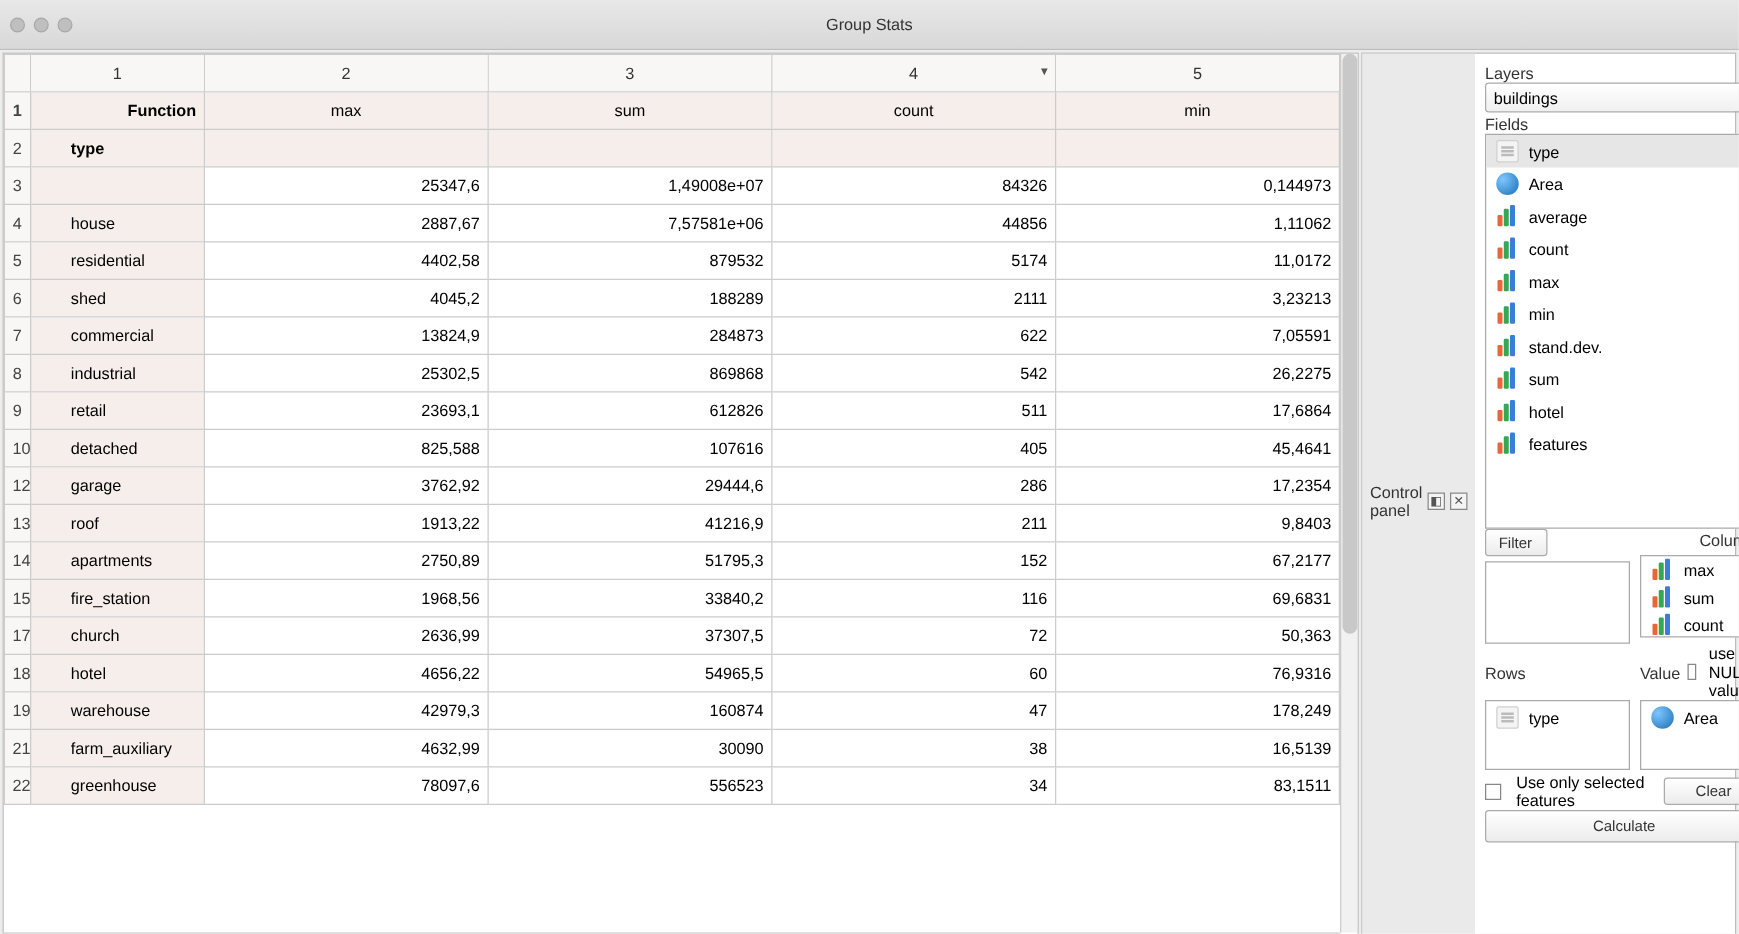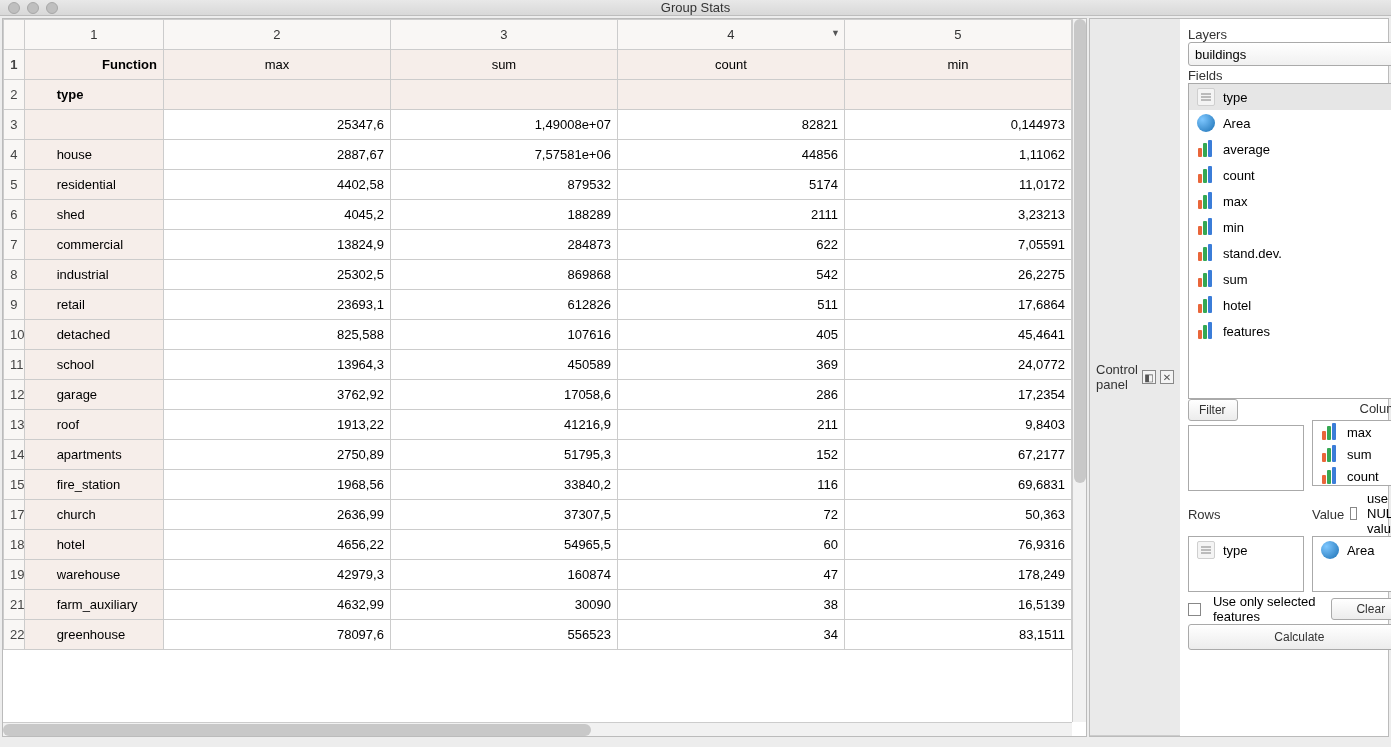--- a/index.html
+++ b/index.html
@@ -1,18 +1,18 @@
 <!DOCTYPE html>
 <html><head>
 <meta charset="utf-8">
 <style>
   * { box-sizing: border-box; margin: 0; padding: 0; font-family: -apple-system, "Helvetica Neue", Arial, sans-serif; font-size: 13px; }
   html, body { width: 1391px; height: 747px; background: #ededed; overflow: hidden; }
   
-  .titlebar { height: 16px; background: linear-gradient(#e8e8e8,#d8d8d8); border-bottom:1px solid #bdbdbd; display:flex; align-items:center; padding:0 8px; position:relative; }
+  .titlebar { height: 40px; background: linear-gradient(#e8e8e8,#d8d8d8); border-bottom:1px solid #bdbdbd; display:flex; align-items:center; padding:0 8px; position:relative; }
   .titlebar .dots { display:flex; gap:7px; }
   .titlebar .dot { width:12px; height:12px; border-radius:50%; background:#bfbfbf; border:1px solid #a8a8a8; }
   .titlebar .title { position:absolute; left:0; right:0; text-align:center; font-size:13px; color:#333; }
   
   .main { display:flex; height:calc(747px - 24px); }
   
   
   .table-pane { flex:1; background:#fff; border:1px solid #bbb; margin:2px; position:relative; overflow:hidden; }
   
   table { border-collapse:collapse; width:100%; table-layout:fixed; }
@@ -126,21 +126,21 @@
   <td class="typecell" style="background:#f6eeea"></td>
               <td class="typecell" style="background:#f6eeea"></td>
               <td class="typecell" style="background:#f6eeea"></td>
               <td class="typecell" style="background:#f6eeea"></td>
             </tr>
             <tr>
               <td class="rownum">3</td>
     <td class="typecell"></td>
               <td class="numcell">25347,6</td>
               <td class="numcell">1,49008e+07</td>
-              <td class="numcell">82821</td>
+              <td class="numcell">84326</td>
               <td class="numcell">0,144973</td>
             </tr>
             <tr>
               <td class="rownum">4</td>
     <td class="typecell">house</td>
               <td class="numcell">2887,67</td>
               <td class="numcell">7,57581e+06</td>
               <td class="numcell">44856</td>
               <td class="numcell">1,11062</td>
             </tr>
@@ -186,32 +186,24 @@
             </tr>
             <tr>
               <td class="rownum">10</td>
     <td class="typecell">detached</td>
               <td class="numcell">825,588</td>
               <td class="numcell">107616</td>
               <td class="numcell">405</td>
               <td class="numcell">45,4641</td>
             </tr>
             <tr>
-              <td class="rownum">11</td>
-    <td class="typecell">school</td>
-              <td class="numcell">13964,3</td>
-              <td class="numcell">450589</td>
-              <td class="numcell">369</td>
-              <td class="numcell">24,0772</td>
-            </tr>
-            <tr>
               <td class="rownum">12</td>
     <td class="typecell">garage</td>
               <td class="numcell">3762,92</td>
-              <td class="numcell">17058,6</td>
+              <td class="numcell">29444,6</td>
               <td class="numcell">286</td>
               <td class="numcell">17,2354</td>
             </tr>
             <tr>
               <td class="rownum">13</td>
     <td class="typecell">roof</td>
               <td class="numcell">1913,22</td>
               <td class="numcell">41216,9</td>
               <td class="numcell">211</td>
               <td class="numcell">9,8403</td>

